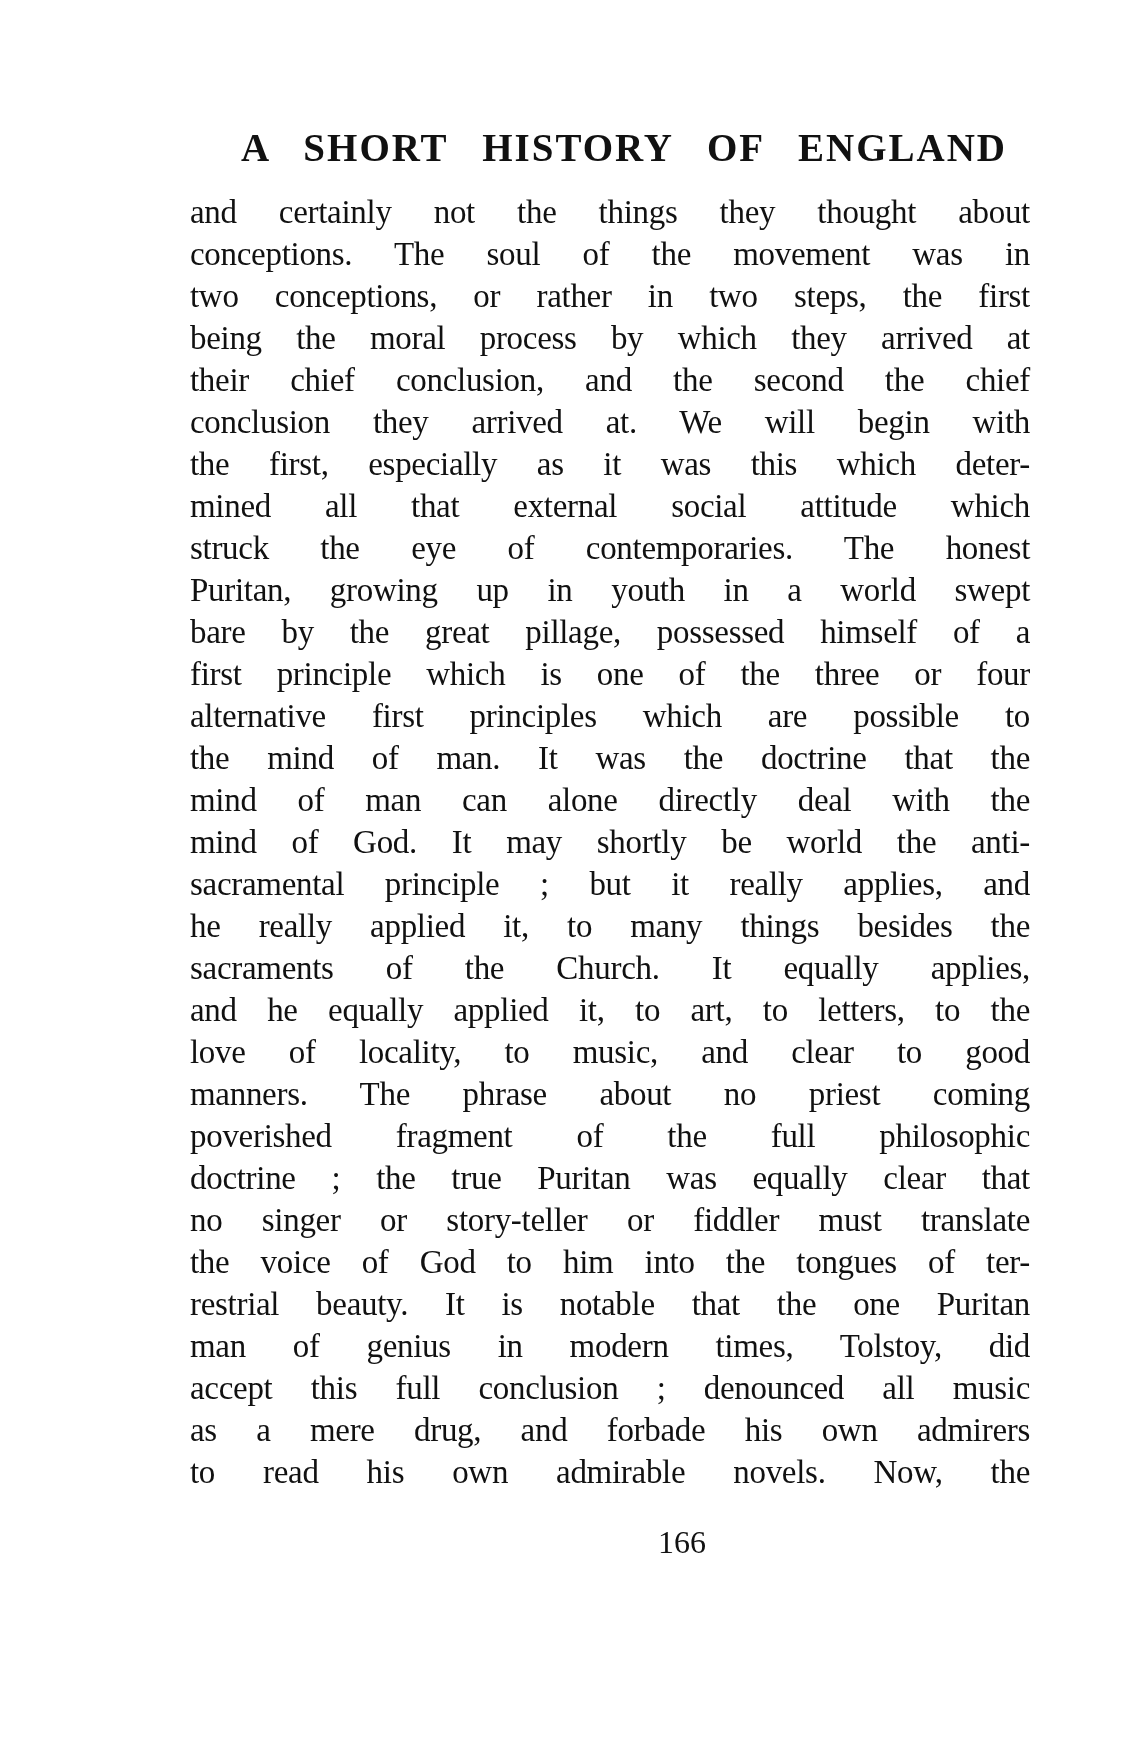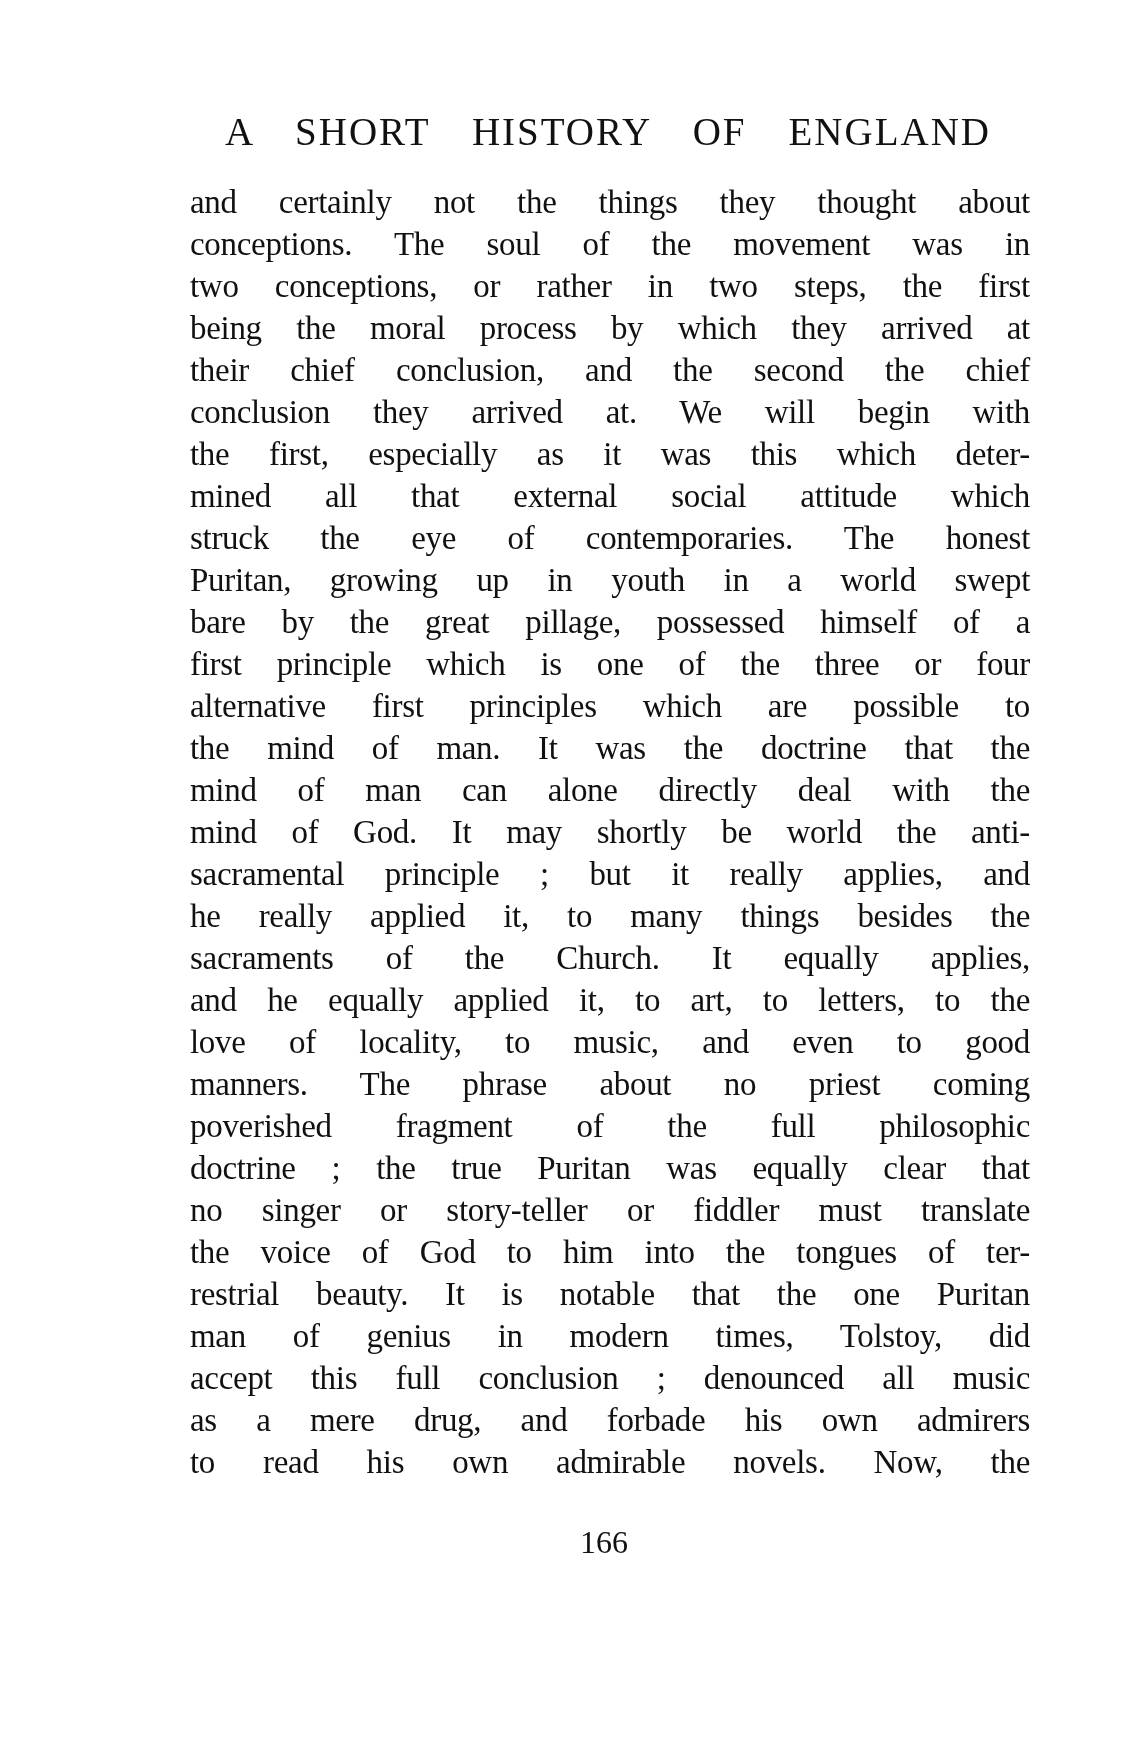--- a/index.html
+++ b/index.html
@@ -27,49 +27,49 @@
       left: 225px;
       width: 766px;
       top: 110px;
       height: 44px;
       font-size: 39px;
       line-height: 44px;
       letter-spacing: 2px;
       text-align: justify;
       text-align-last: justify;
       white-space: nowrap;
-      font-weight: normal;
-      margin: 0;
+      font-weight: bold;
+      margin: 16px;
     }
     .body-text {
       position: absolute;
       left: 190px;
-      top: 181px;
+      top: 191px;
       width: 840px;
     }
     .line {
       display: block;
       height: 42px;
       line-height: 42px;
       font-size: 33px;
       letter-spacing: -0.3px;
       text-align: justify;
       text-align-last: justify;
       white-space: nowrap;
       overflow: visible;
     }
     .folio {
       position: absolute;
-      left: 580px;
+      left: 608px;
       width: 98px;
       top: 1522px;
       height: 40px;
       font-size: 32px;
       line-height: 40px;
-      text-align: left;
+      text-align: right;
     }
   </style>
 </head>
 <body>
 
 <div class="page">
   <h1 class="running-head">A SHORT HISTORY OF ENGLAND</h1>
 
   <div class="body-text">
     <span class="line">and certainly not the things they thought about</span>
@@ -85,21 +85,21 @@
     <span class="line">bare by the great pillage, possessed himself of a</span>
     <span class="line">first principle which is one of the three or four</span>
     <span class="line">alternative first principles which are possible to</span>
     <span class="line">the mind of man.  It was the doctrine that the</span>
     <span class="line">mind of man can alone directly deal with the</span>
     <span class="line">mind of God.  It may shortly be world the anti-</span>
     <span class="line">sacramental principle ; but it really applies, and</span>
     <span class="line">he really applied it, to many things besides the</span>
     <span class="line">sacraments of the Church.  It equally applies,</span>
     <span class="line">and he equally applied it, to art, to letters, to the</span>
-    <span class="line">love of locality, to music, and even to good</span>
+    <span class="line">love of locality, to music, and clear to good</span>
     <span class="line">manners.  The phrase about no priest coming</span>
     <span class="line">poverished fragment of the full philosophic</span>
     <span class="line">doctrine ; the true Puritan was equally clear that</span>
     <span class="line">no singer or story-teller or fiddler must translate</span>
     <span class="line">the voice of God to him into the tongues of ter-</span>
     <span class="line">restrial beauty.  It is notable that the one Puritan</span>
     <span class="line">man of genius in modern times, Tolstoy, did</span>
     <span class="line">accept this full conclusion ; denounced all music</span>
     <span class="line">as a mere drug, and forbade his own admirers</span>
     <span class="line">to read his own admirable novels.  Now, the</span>

